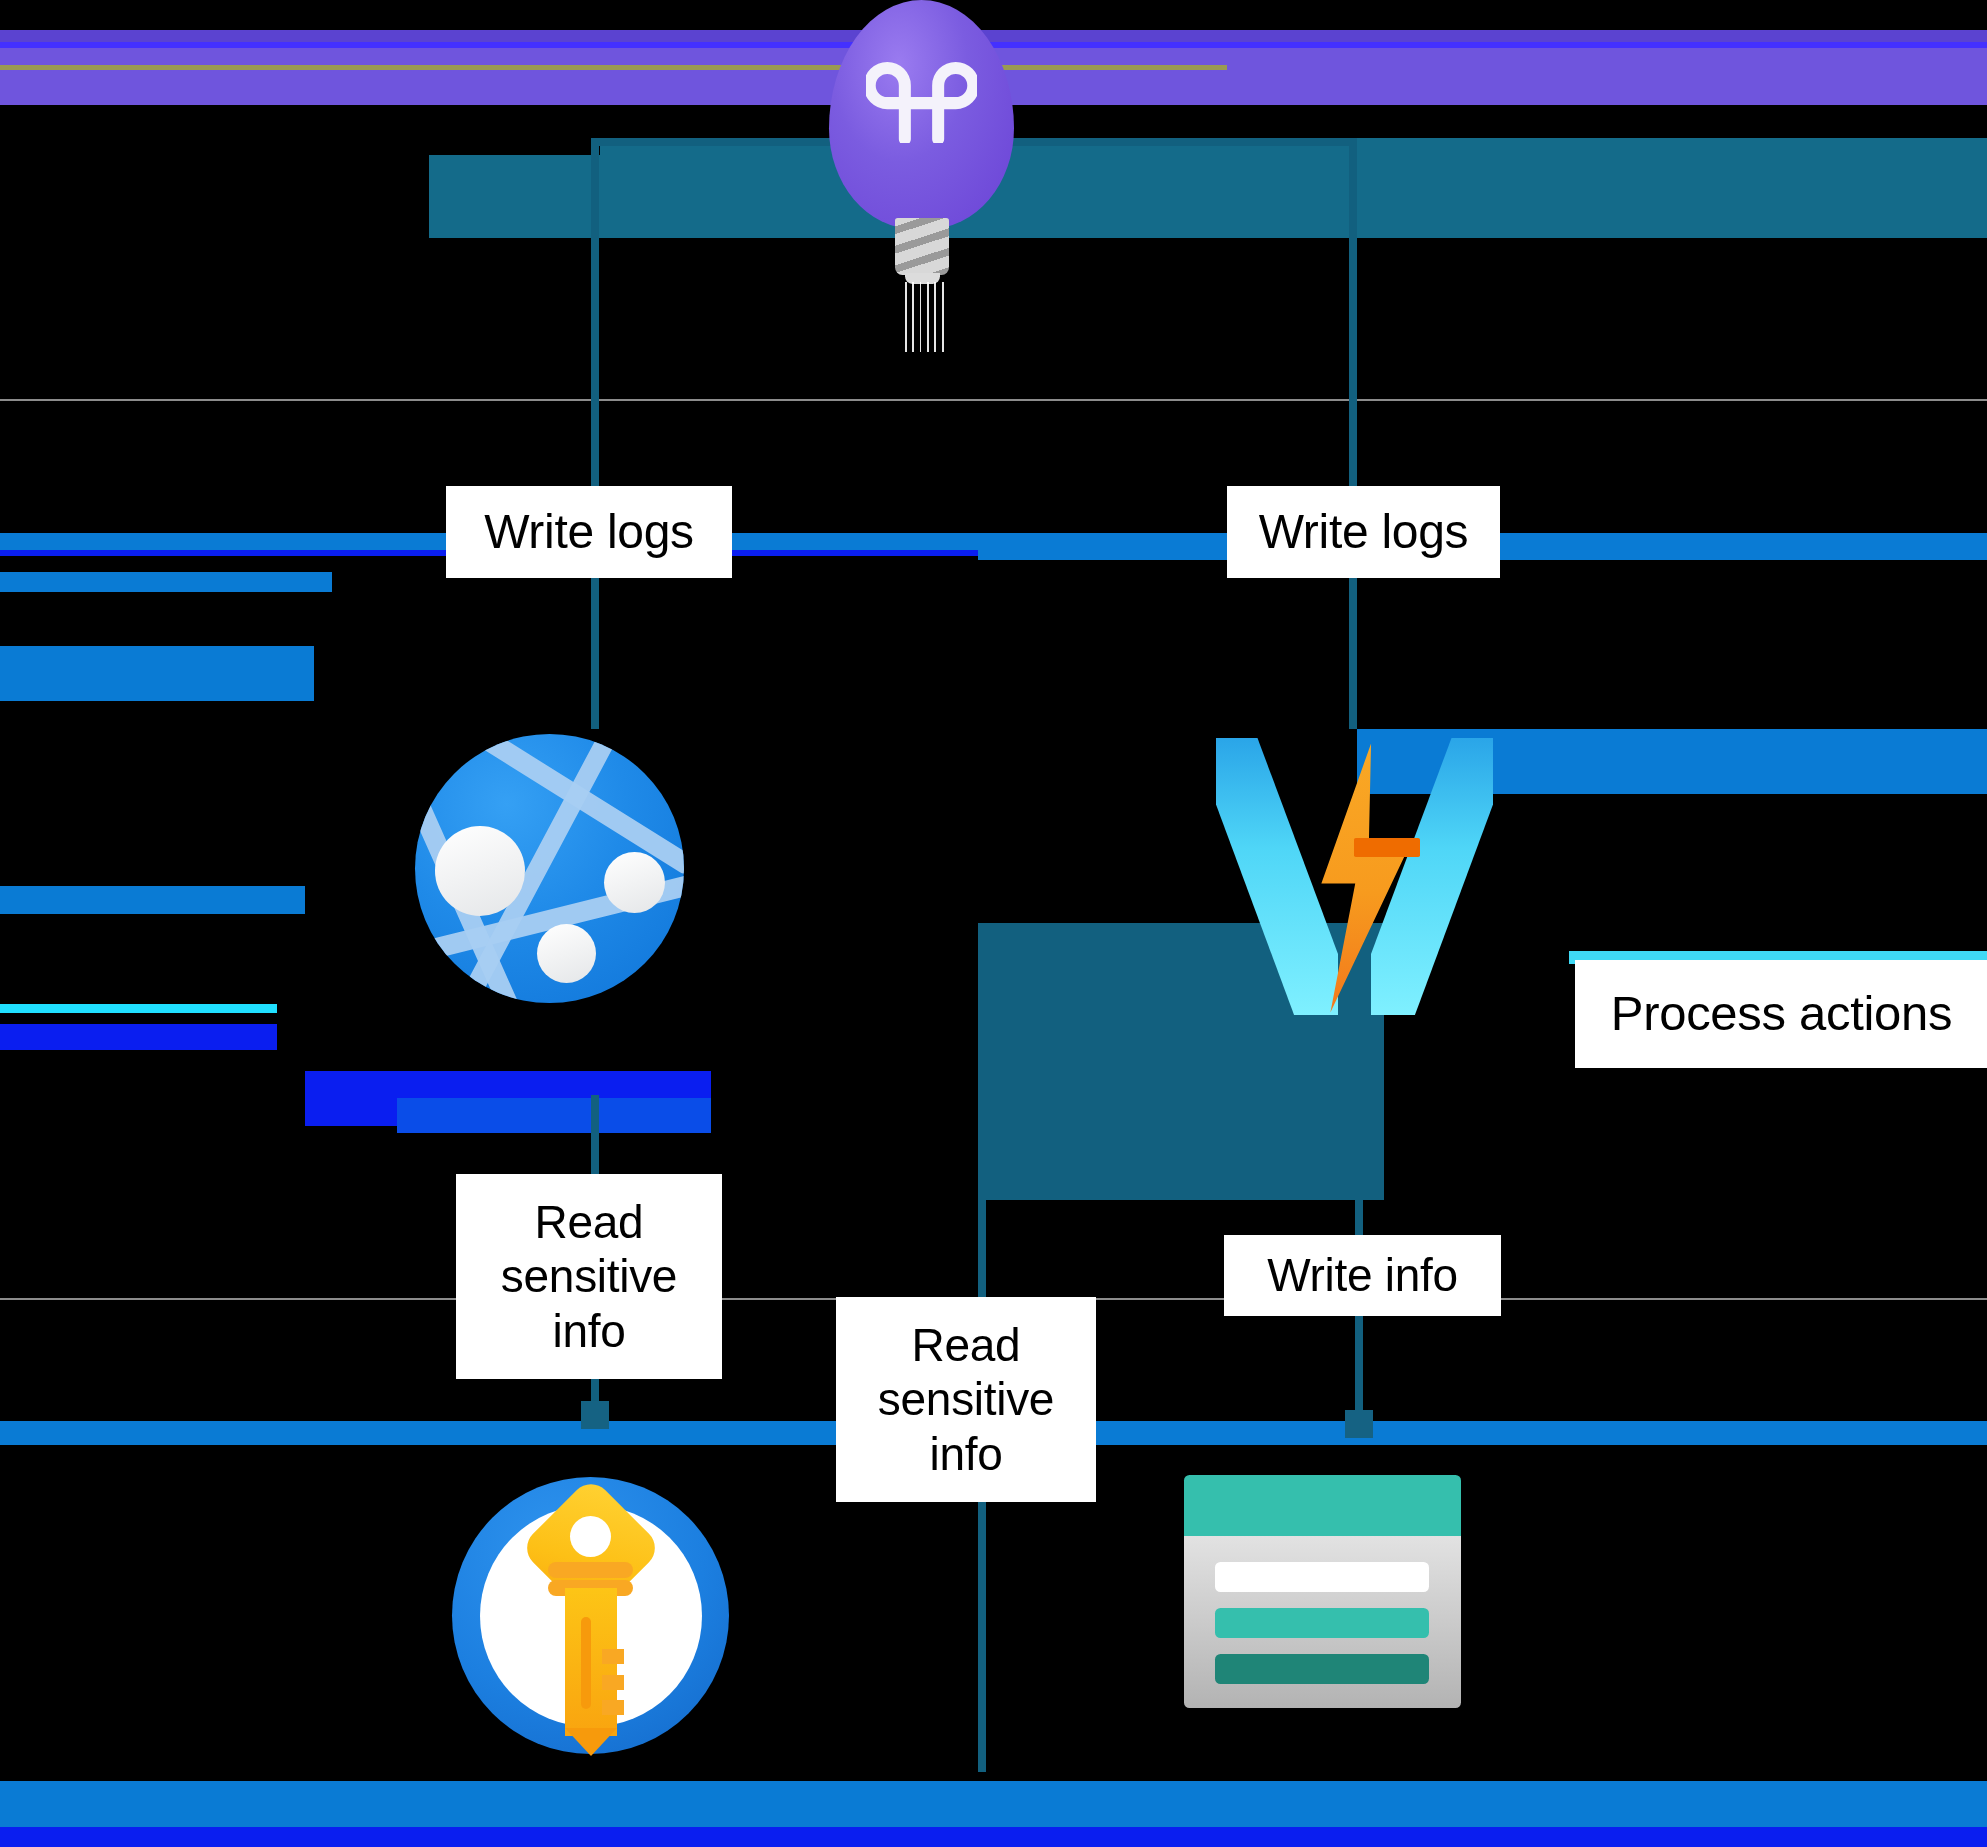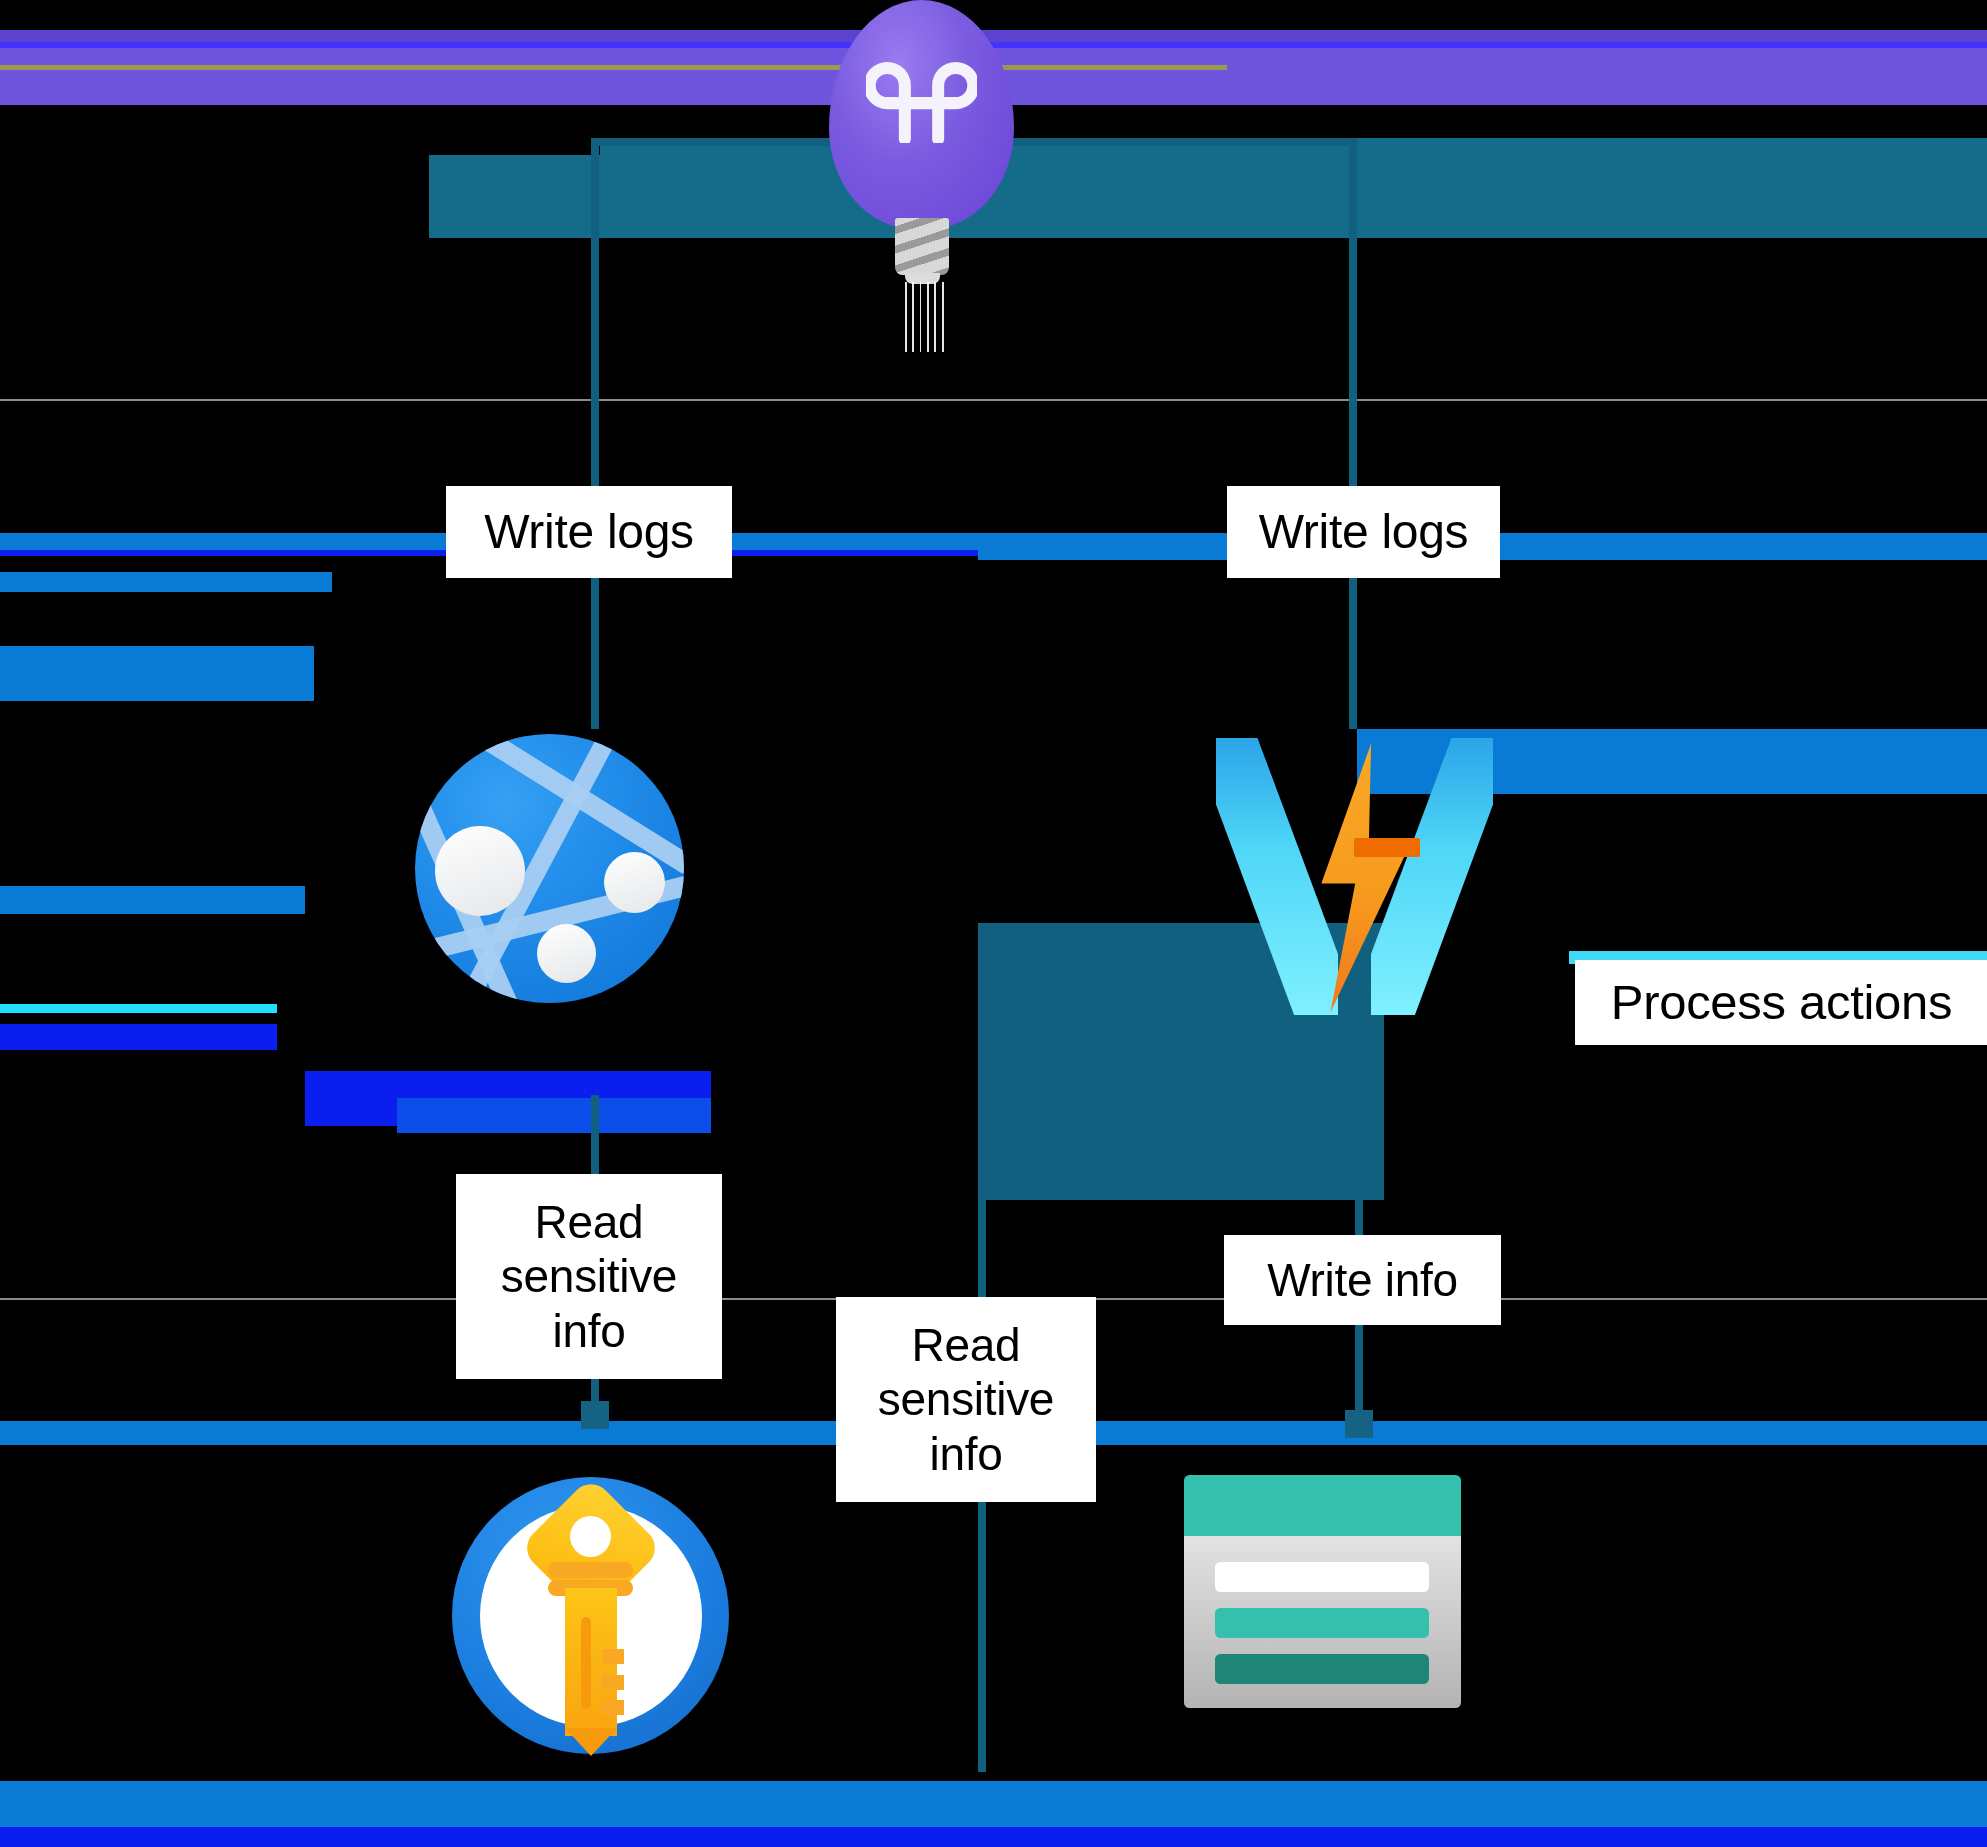--- a/index.html
+++ b/index.html
@@ -251,26 +251,26 @@
         <div class="row" style="top:118px;background:#1f8577;"></div>
       </div>
     </div>
   </div>
 
   <div class="chip" style="left:446px;top:486px;width:286px;height:92px;font-size:48px;">Write logs</div>
 
   <div class="chip" style="left:1227px;top:486px;width:273px;height:92px;font-size:48px;">Write logs</div>
 
 
-  <div class="chip" style="left:1575px;top:960px;width:413px;height:85px;font-size:49px;">Process actions</div>
+  <div class="chip" style="left:1575px;top:960px;width:413px;height:108px;font-size:49px;">Process actions</div>
 
   <div class="chip" style="left:456px;top:1174px;width:266px;height:205px;font-size:46px;">Read
 sensitive
 info</div>
 
   <div class="chip" style="left:836px;top:1297px;width:260px;height:205px;font-size:46px;">Read
 sensitive
 info</div>
 
-  <div class="chip" style="left:1224px;top:1235px;width:277px;height:90px;font-size:46px;">Write info</div>
+  <div class="chip" style="left:1224px;top:1235px;width:277px;height:81px;font-size:46px;">Write info</div>
 
 </div>
 
 
 </body></html>

